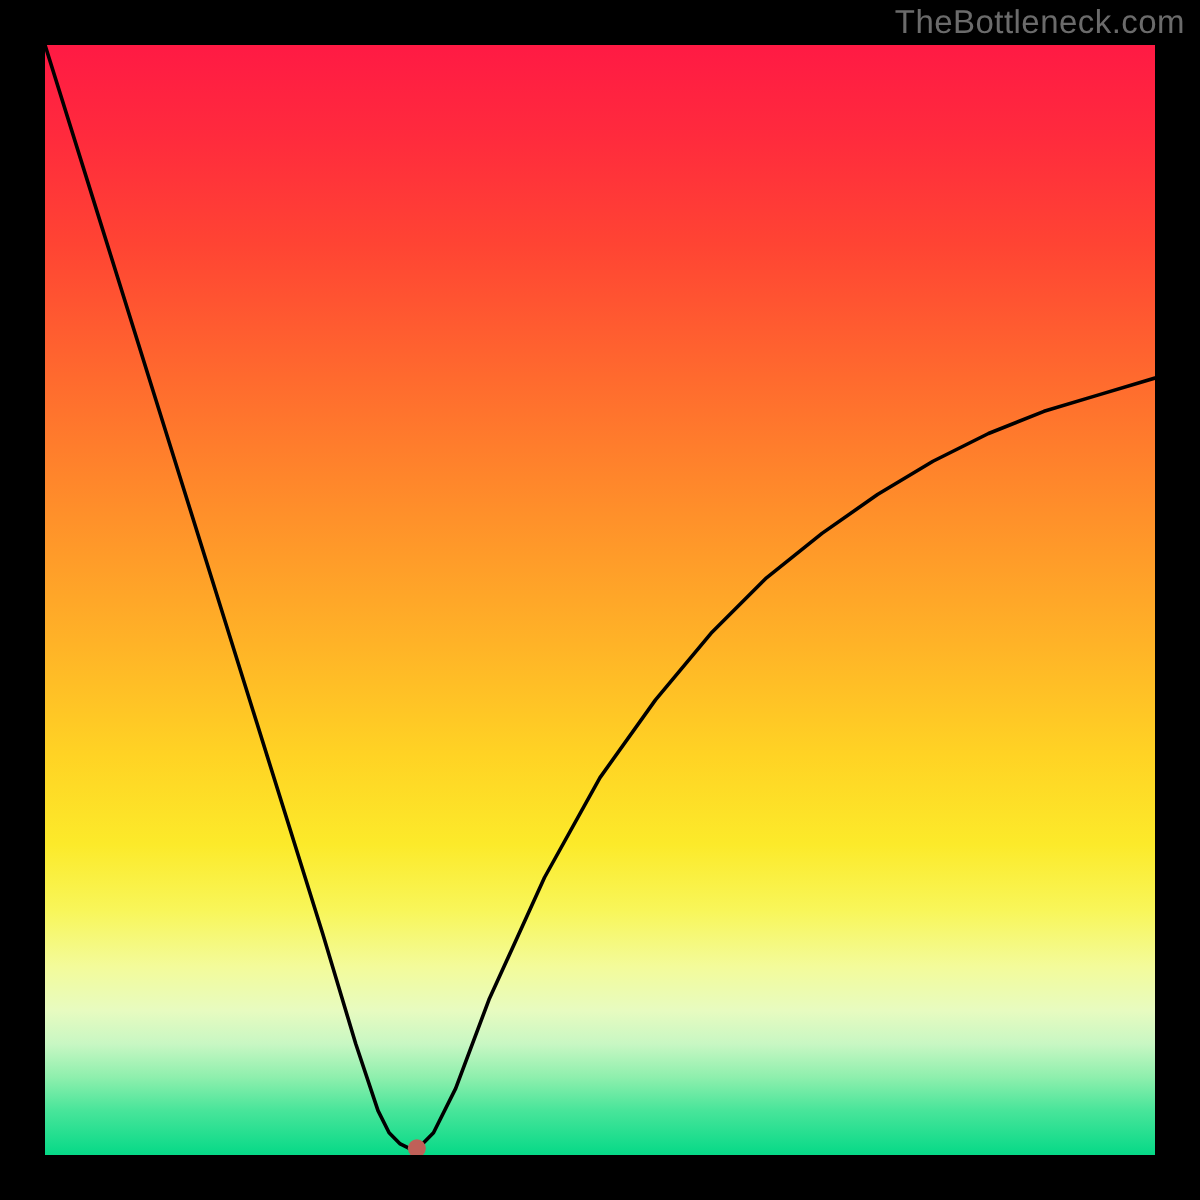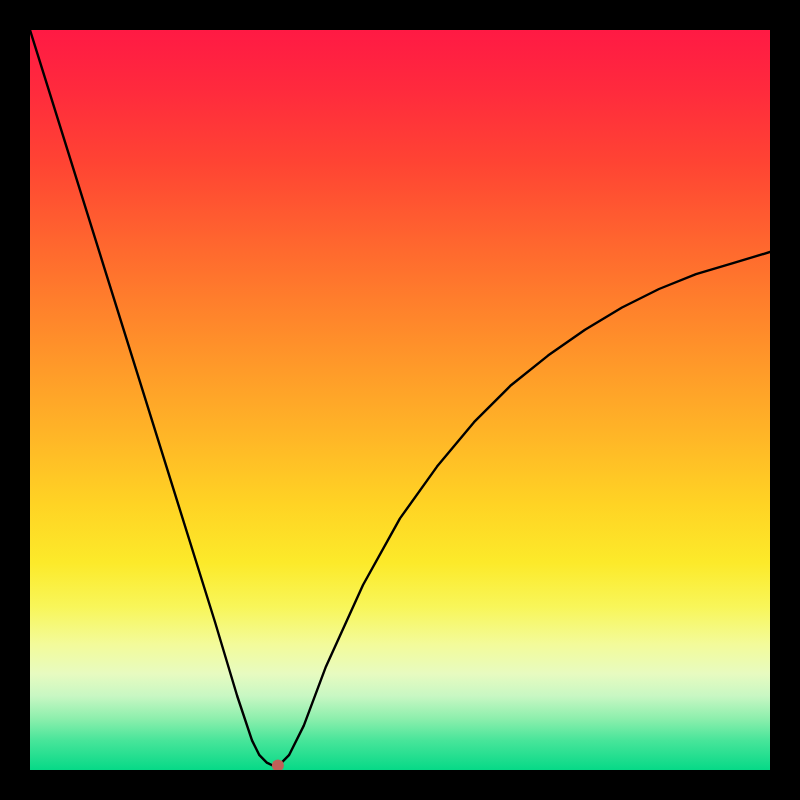--- a/index.html
+++ b/index.html
@@ -60,20 +60,21 @@
     inset: 0;
     width: 100%;
     height: 100%;
   }
 </style>
 </head>
 <body>
 
 <div class="frame">
 
+  <div class="watermark">TheBottleneck.com</div>
 
   <div class="plot">
     <div class="gradient-bg"></div>
 
     <svg class="curve" viewBox="0 0 740 740" preserveAspectRatio="none">
       <path fill="none" stroke="#000" stroke-width="2.4" stroke-linecap="round" stroke-linejoin="round" d="M0.00 0.00 L37.00 118.40 L74.00 236.80 L111.00 355.20 L148.00 473.60 L185.00 592.00 L207.20 666.00 L222.00 710.40 L229.40 725.20 L236.80 732.60 L244.20 736.30 L251.60 732.60 L259.00 725.20 L273.80 695.60 L296.00 636.40 L333.00 555.00 L370.00 488.40 L407.00 436.60 L444.00 392.20 L481.00 355.20 L518.00 325.60 L555.00 299.70 L592.00 277.50 L629.00 259.00 L666.00 244.20 L703.00 233.10 L740.00 222.00"></path>
       <circle r="6" cx="247.90" cy="735.56" fill="#c06058"></circle>
     </svg>
   </div>
 

